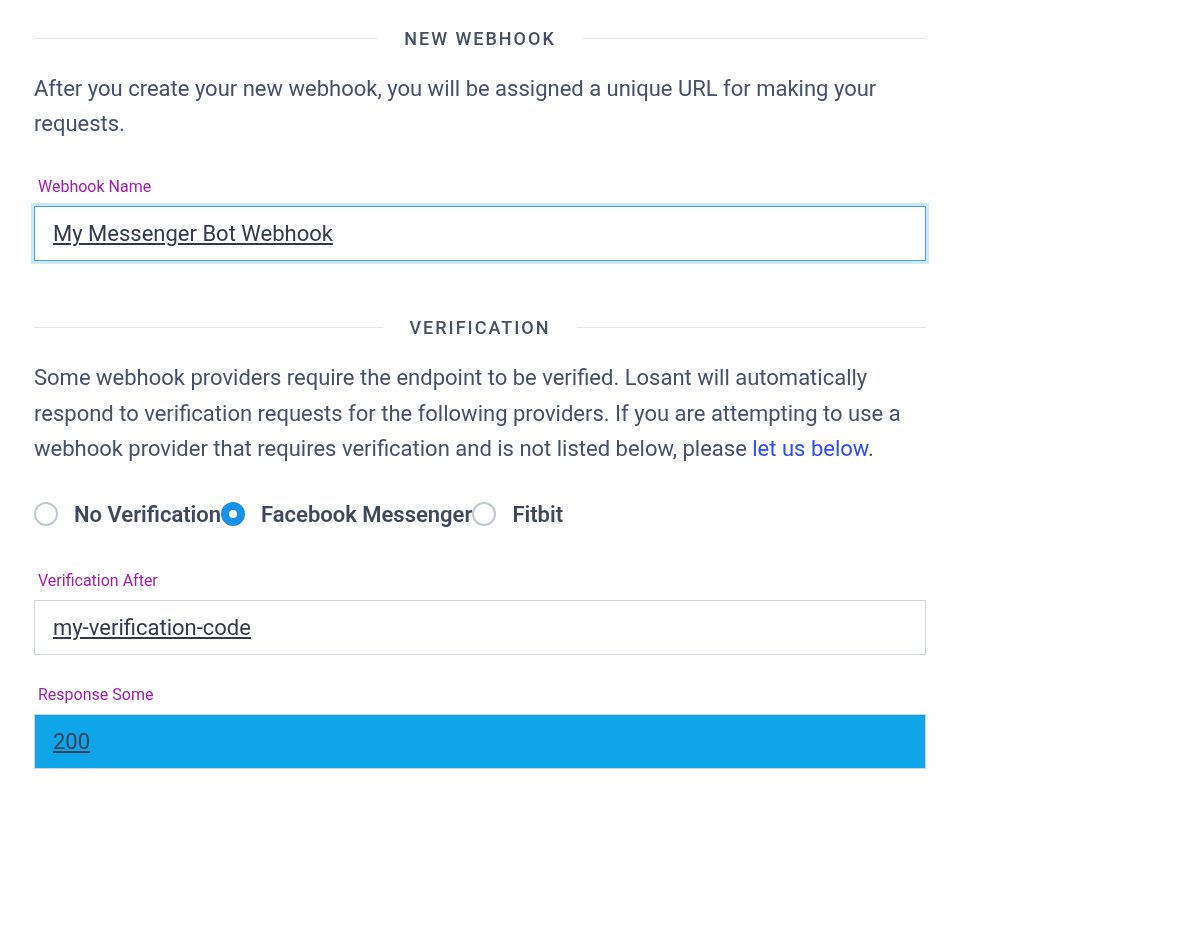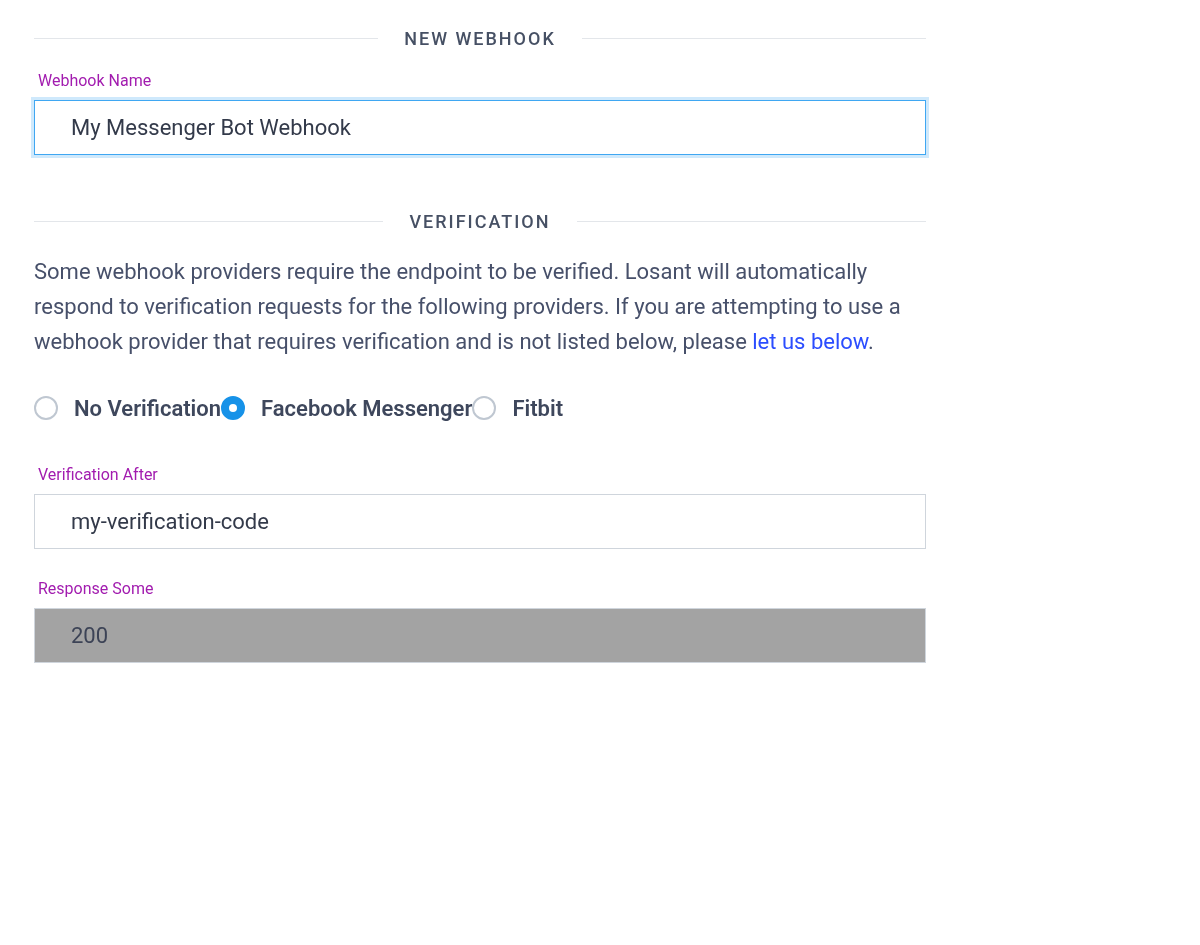--- a/index.html
+++ b/index.html
@@ -41,34 +41,35 @@
     color: #2b4dff;
     text-decoration: none;
   }
   .field-label {
     font-size: 16px;
     color: #a21caf;
     margin: 0 0 10px 4px;
   }
   .text-input {
     width: 100%;
-    padding: 14px 36px;
+    padding: 14px 18px;
     font-size: 22px;
     color: #333a4a;
     border: 1px solid #cfd5dc;
     background: #ffffff;
     outline: none;
     font-family: inherit;
+    text-decoration: underline;
   }
   .text-input.focused {
     border: 1px solid #3fa7f2;
     box-shadow: 0 0 0 3px rgba(63,167,242,0.25);
   }
   .text-input.readonly {
-    background: #a3a3a3;
+    background: #0ea5e9;
     color: #3c4356;
   }
   .section-gap { height: 48px; }
   .radio-row {
     display: flex;
     align-items: center;
     margin: 36px 0 44px 0;
   }
   .radio-opt {
     display: flex;
@@ -107,20 +108,21 @@
 
 <div class="page">
 
   
   <div class="section-header">
     <div class="line"></div>
     <div class="title">NEW WEBHOOK</div>
     <div class="line"></div>
   </div>
 
+  <p class="desc">After you create your new webhook, you will be assigned a unique URL for making your requests.</p>
 
   <div class="field-label">Webhook Name</div>
   <input type="text" class="text-input focused" value="My Messenger Bot Webhook" style="">
 
   <div class="section-gap"></div>
 
   
   <div class="section-header">
     <div class="line"></div>
     <div class="title">VERIFICATION</div>

